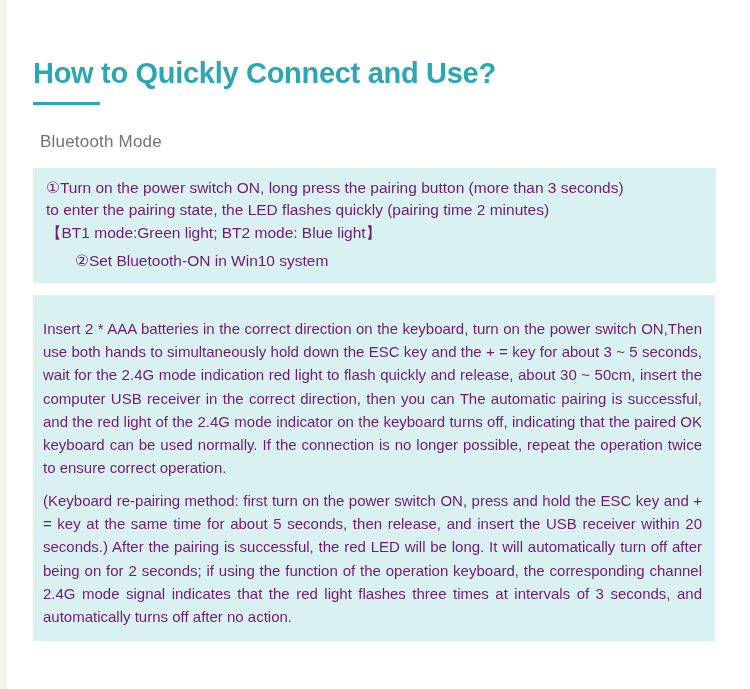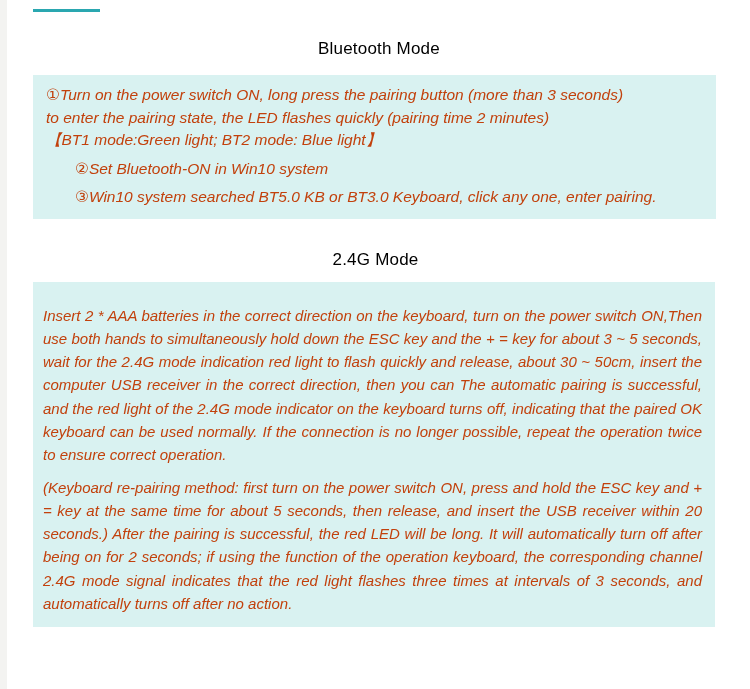--- a/index.html
+++ b/index.html
@@ -33,30 +33,28 @@
   }
   .title-underline {
     width: 67px;
     height: 3px;
     background: #2aa7b0;
     margin-top: 9px;
   }
   .section-heading {
     font-size: 17px;
     font-weight: 500;
-    color: #000000;
+    color: #737373;
     letter-spacing: 0.2px;
-    text-align: center;
   }
   .bt-heading { margin-top: 27px; margin-left: 7px; }
   .rf-heading { margin-top: 31px; margin-left: 0; }
   .info-box {
     background: #d9f2f1;
-    color: #c2410c;
-    font-style: italic;
+    color: #701a75;
   }
   .bt-box {
     margin-top: 16px;
     width: 683px;
     padding: 9px 12px 10px 13px;
     font-size: 15.5px;
     line-height: 22.5px;
   }
   .bt-item { white-space: pre-line; }
   .bt-item + .bt-item { margin-top: 6px; margin-left: 29px; }
@@ -74,32 +72,31 @@
   }
   .rf-para + .rf-para { margin-top: 9px; }
 </style>
 </head>
 <body>
 
 <div class="left-edge"></div>
 
 <div class="content">
 
+  <h1 class="page-title">How to Quickly Connect and Use?</h1>
   <div class="title-underline"></div>
 
   <div class="section-heading bt-heading">Bluetooth Mode</div>
 
   <div class="info-box bt-box">
     <div class="bt-item">①Turn on the power switch ON, long press the pairing button (more than 3 seconds)
  to enter the pairing state, the LED flashes quickly (pairing time 2 minutes)
 【BT1 mode:Green light; BT2 mode: Blue light】</div>
     <div class="bt-item">②Set Bluetooth-ON in Win10 system</div>
-    <div class="bt-item">③Win10 system searched BT5.0 KB or BT3.0 Keyboard, click any one, enter pairing.</div>
   </div>
 
-  <div class="section-heading rf-heading">2.4G Mode</div>
 
   <div class="info-box rf-box">
     <p class="rf-para">Insert 2 * AAA batteries in the correct direction on the keyboard, turn on the power switch ON,Then use both hands to simultaneously hold down the ESC key and the + = key for about 3 ~ 5 seconds, wait for the 2.4G mode indication red light to flash quickly and release, about 30 ~ 50cm, insert the computer USB receiver in the correct direction, then you can The automatic pairing is successful, and the red light of the 2.4G mode indicator on the keyboard turns off, indicating that the paired OK keyboard can be used normally. If the connection is no longer possible, repeat the operation twice to ensure correct operation.</p>
     <p class="rf-para">(Keyboard re-pairing method: first turn on the power switch ON, press and hold the ESC key and + = key at the same time for about 5 seconds, then release, and insert the USB receiver within 20 seconds.) After the pairing is successful, the red LED will be long. It will automatically turn off after being on for 2 seconds; if using the function of the operation keyboard, the corresponding channel 2.4G mode signal indicates that the red light flashes three times at intervals of 3 seconds, and automatically turns off after no action.</p>
   </div>
 
 </div>
 
 </body></html>

